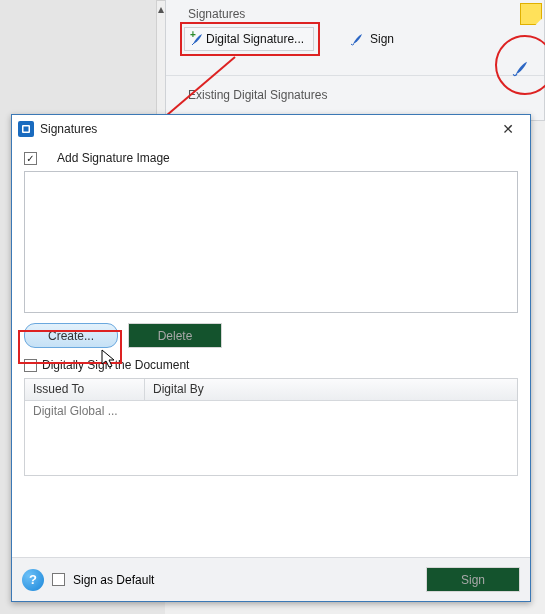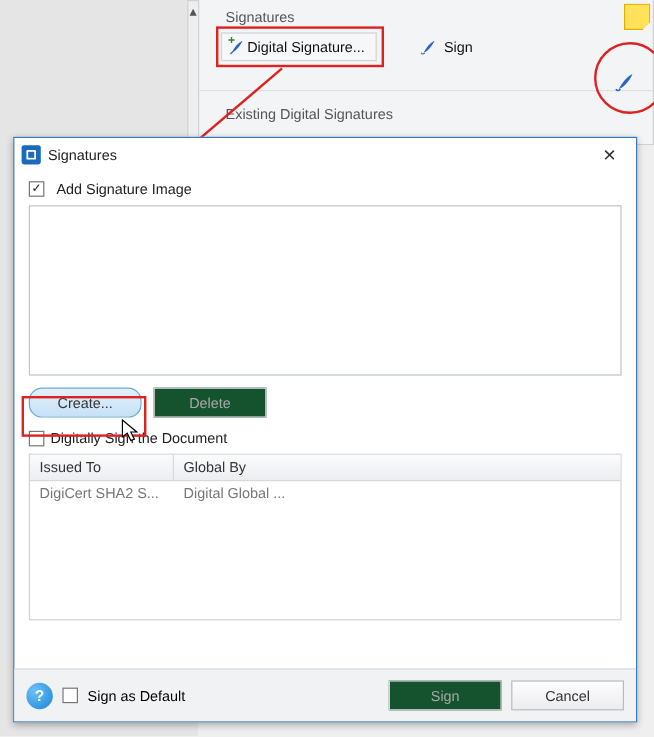--- a/index.html
+++ b/index.html
@@ -89,21 +89,21 @@
   }
   .title-icon svg { display:block; }
   .title-spacer { flex:1; }
   .close-x {
     width:32px; height:22px; display:flex; align-items:center; justify-content:center;
     font-size:14px; color:#333;
   }
 
   .dlg-body { flex:1; padding:8px 12px 0 12px; display:flex; flex-direction:column; }
 
-  .chk-row { display:flex; align-items:flex-start; gap:10px; margin-bottom:6px; color:#222; }
+  .chk-row { display:flex; align-items:flex-end; gap:20px; margin-bottom:6px; color:#222; }
   .chkbox {
     width:13px; height:13px; border:1px solid #777; background:#fff;
     display:flex; align-items:center; justify-content:center;
     font-size:10px; line-height:10px; color:#222;
   }
   .chkbox.checked::after { content:"✓"; }
 
   .sig-image-area {
     width:100%; height:142px; border:1px solid #bfc3c9; background:#fff;
   }
@@ -123,21 +123,21 @@
     position:absolute; left:18px; top:330px; width:104px; height:34px;
     border:2px solid #d22; pointer-events:none;
   }
   .cursor {
     position:absolute; left:101px; top:349px; pointer-events:none;
   }
 
   .digi-row { display:flex; align-items:center; gap:5px; margin-top:10px; color:#222; }
 
   .cert-table {
-    margin-top:6px; border:1px solid #cfd2d6; height:139px; background:#fff;
+    margin-top:6px; border:1px solid #cfd2d6; height:98px; background:#fff;
     display:flex; flex-direction:column;
   }
   .cert-head {
     display:flex; height:22px; background:linear-gradient(#fbfbfc,#eceef1);
     border-bottom:1px solid #d5d8dc; color:#333;
   }
   .cert-head .col { padding:3px 8px; border-right:1px solid #d5d8dc; }
   .cert-head .col:last-child { border-right:none; }
   .col1 { width:120px; }
   .col2 { flex:1; }
@@ -249,40 +249,36 @@
       </div>
 
       <div class="digi-row">
         <span class="chkbox"></span>
         <span>Digitally Sign the Document</span>
       </div>
 
       <div class="cert-table">
         <div class="cert-head">
           <div class="col col1">Issued To</div>
-          <div class="col col2">Global By</div>
+          <div class="col col2">Digital By</div>
         </div>
         <div class="cert-row">
-          <div class="col col1">DigiCert SHA2 S...</div>
           <div class="col col2">Digital Global ...</div>
         </div>
       </div>
     </div>
 
     <div class="footer">
       <span class="help-circ">?</span>
       <span class="chkbox"></span>
       <span>Sign as Default</span>
       <span class="spacer"></span>
       <div class="btn disabled" style="min-width:94px">
         <span>Sign</span>
       </div>
-      <div class="btn" style="min-width:94px">
-        <span>Cancel</span>
-      </div>
     </div>
   </div>
 
   <div class="red-box-create"></div>
 
   <svg class="cursor" width="18" height="22" viewBox="0 0 18 22">
     <path d="M1 1 L1 15 L5 12 L8 18 L11 17 L8 11 L13 11 Z" fill="#fff" stroke="#000" stroke-width="1"></path>
   </svg>
 
 </div>

